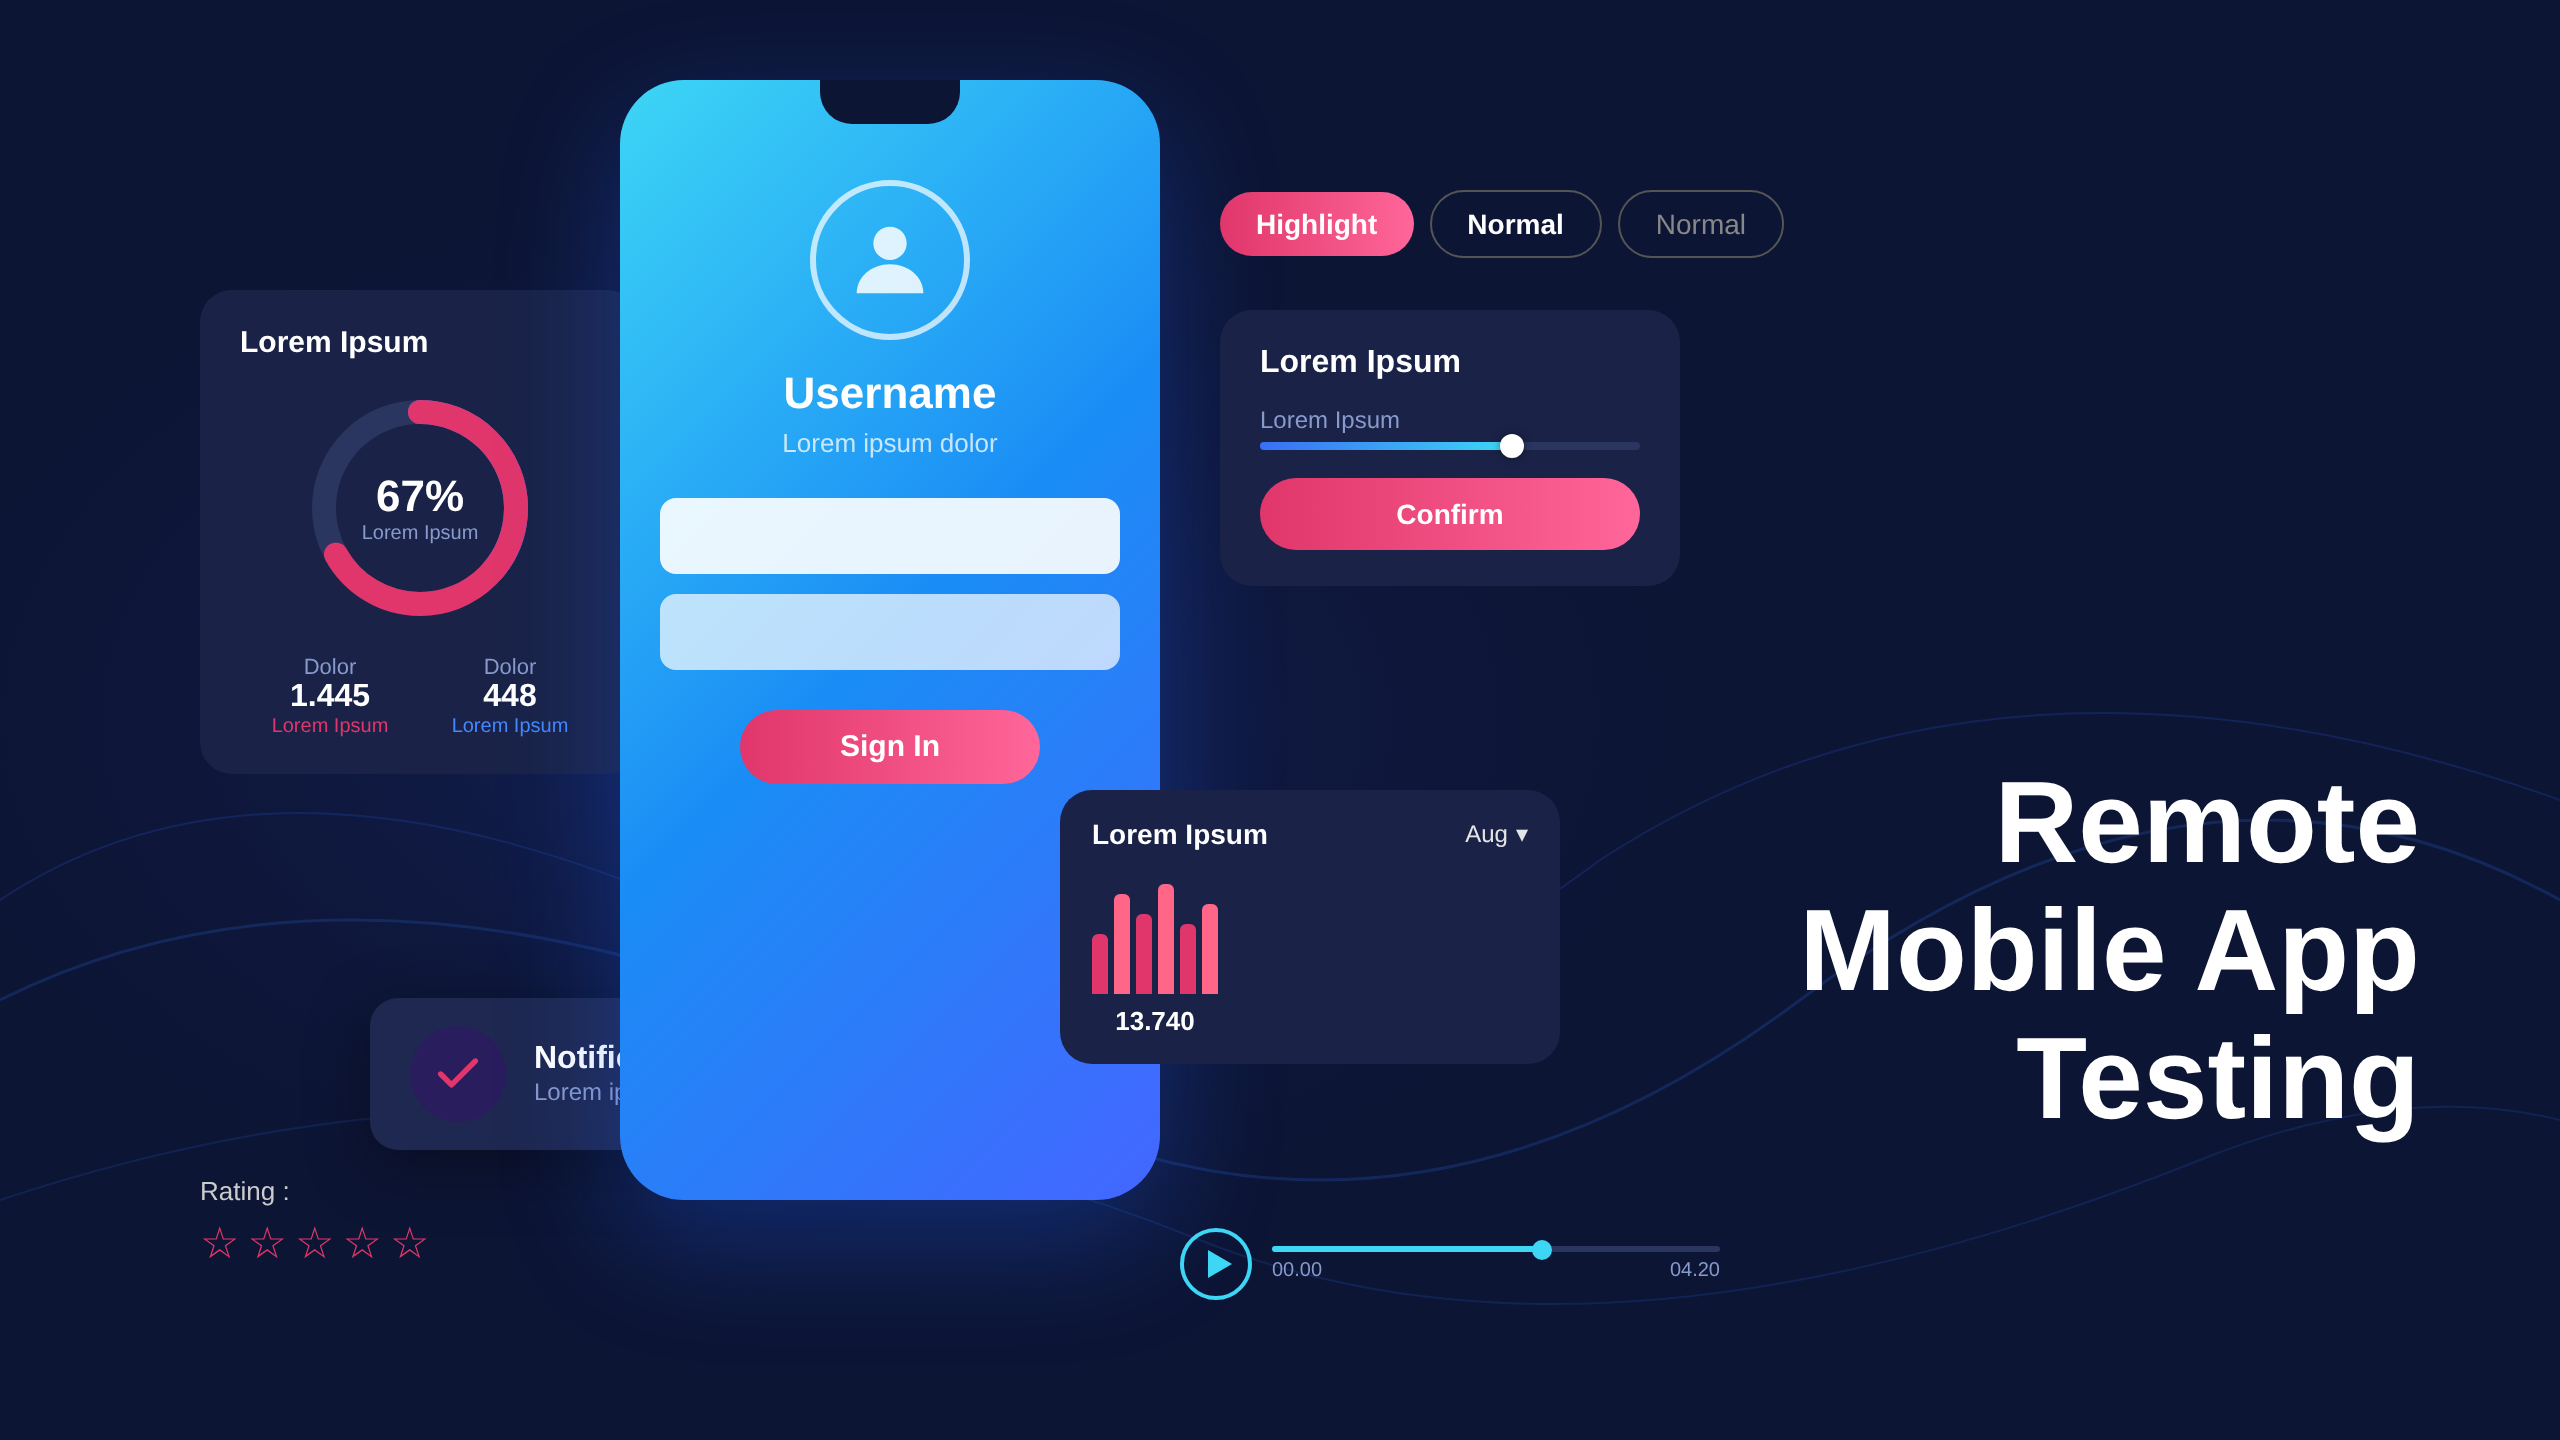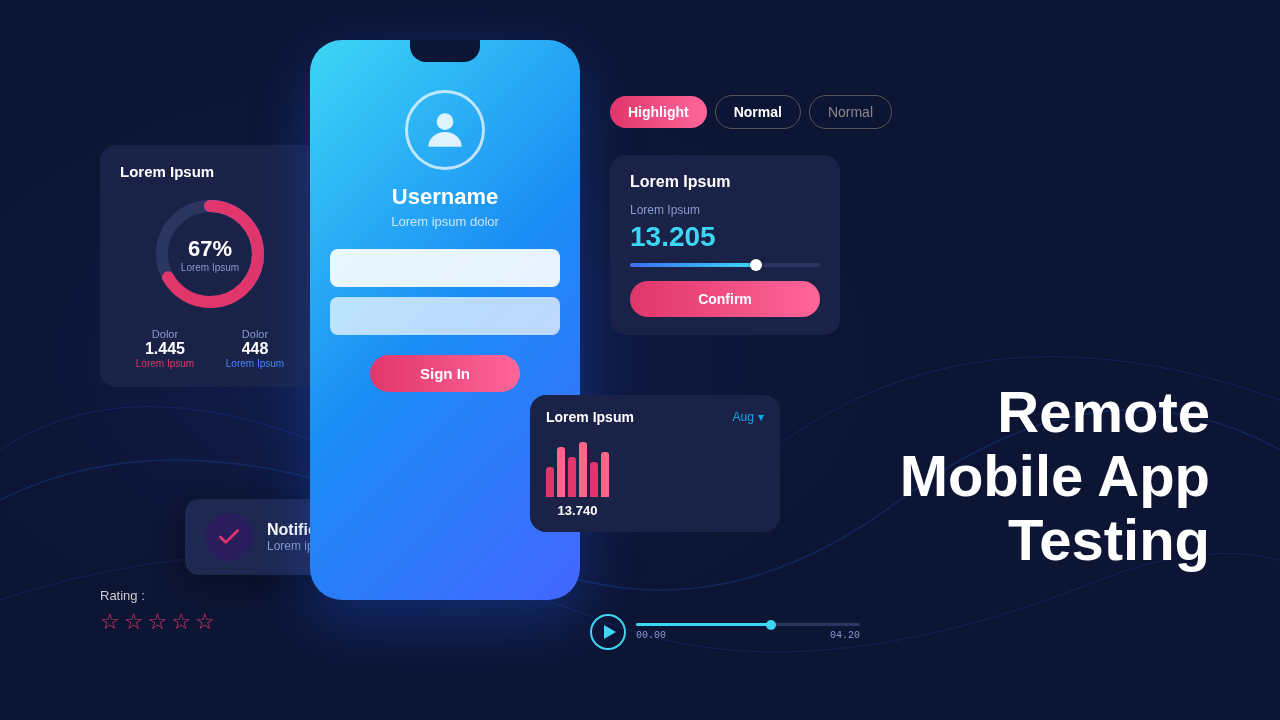--- a/index.html
+++ b/index.html
@@ -368,21 +368,21 @@
       justify-content: space-between;
       align-items: center;
       margin-bottom: 12px;
     }
     .chart-title {
       font-size: 14px;
       font-weight: 600;
     }
     .chart-month {
       font-size: 12px;
-      color: #0ea5e9;
+      color: #e5e5e5;
       display: flex;
       align-items: flex-end;
       gap: 4px;
     }
     .chart-body {
       display: flex;
       gap: 16px;
       align-items: flex-end;
     }
     .chart-group {
@@ -435,21 +435,20 @@
     .play-btn-inner {
       width: 0;
       height: 0;
       border-top: 7px solid transparent;
       border-bottom: 7px solid transparent;
       border-left: 12px solid #3dd6f5;
       margin-left: 3px;
     }
     .audio-track-area {
       flex: 1;
-      font-family: Liberation Mono, monospace;
     }
     .audio-progress {
       width: 100%;
       height: 3px;
       background: #2a3560;
       border-radius: 2px;
       position: relative;
       margin-bottom: 4px;
     }
     .audio-fill {
@@ -584,21 +583,20 @@
 
 <div class="buttons-row">
   <button class="btn-highlight">Highlight</button>
   <button class="btn-normal">Normal</button>
   <button class="btn-disable">Normal</button>
 </div>
 
 <div class="metric-card">
   <div class="metric-card-title">Lorem Ipsum</div>
   <div class="metric-sub">Lorem Ipsum</div>
-  <div class="metric-value">13.205</div>
   <div class="slider-track">
     <div class="slider-fill"></div>
     <div class="slider-thumb"></div>
   </div>
   <button class="confirm-btn">Confirm</button>
 </div>
 
 <div class="chart-card">
   <div class="chart-header">
     <span class="chart-title">Lorem Ipsum</span>

